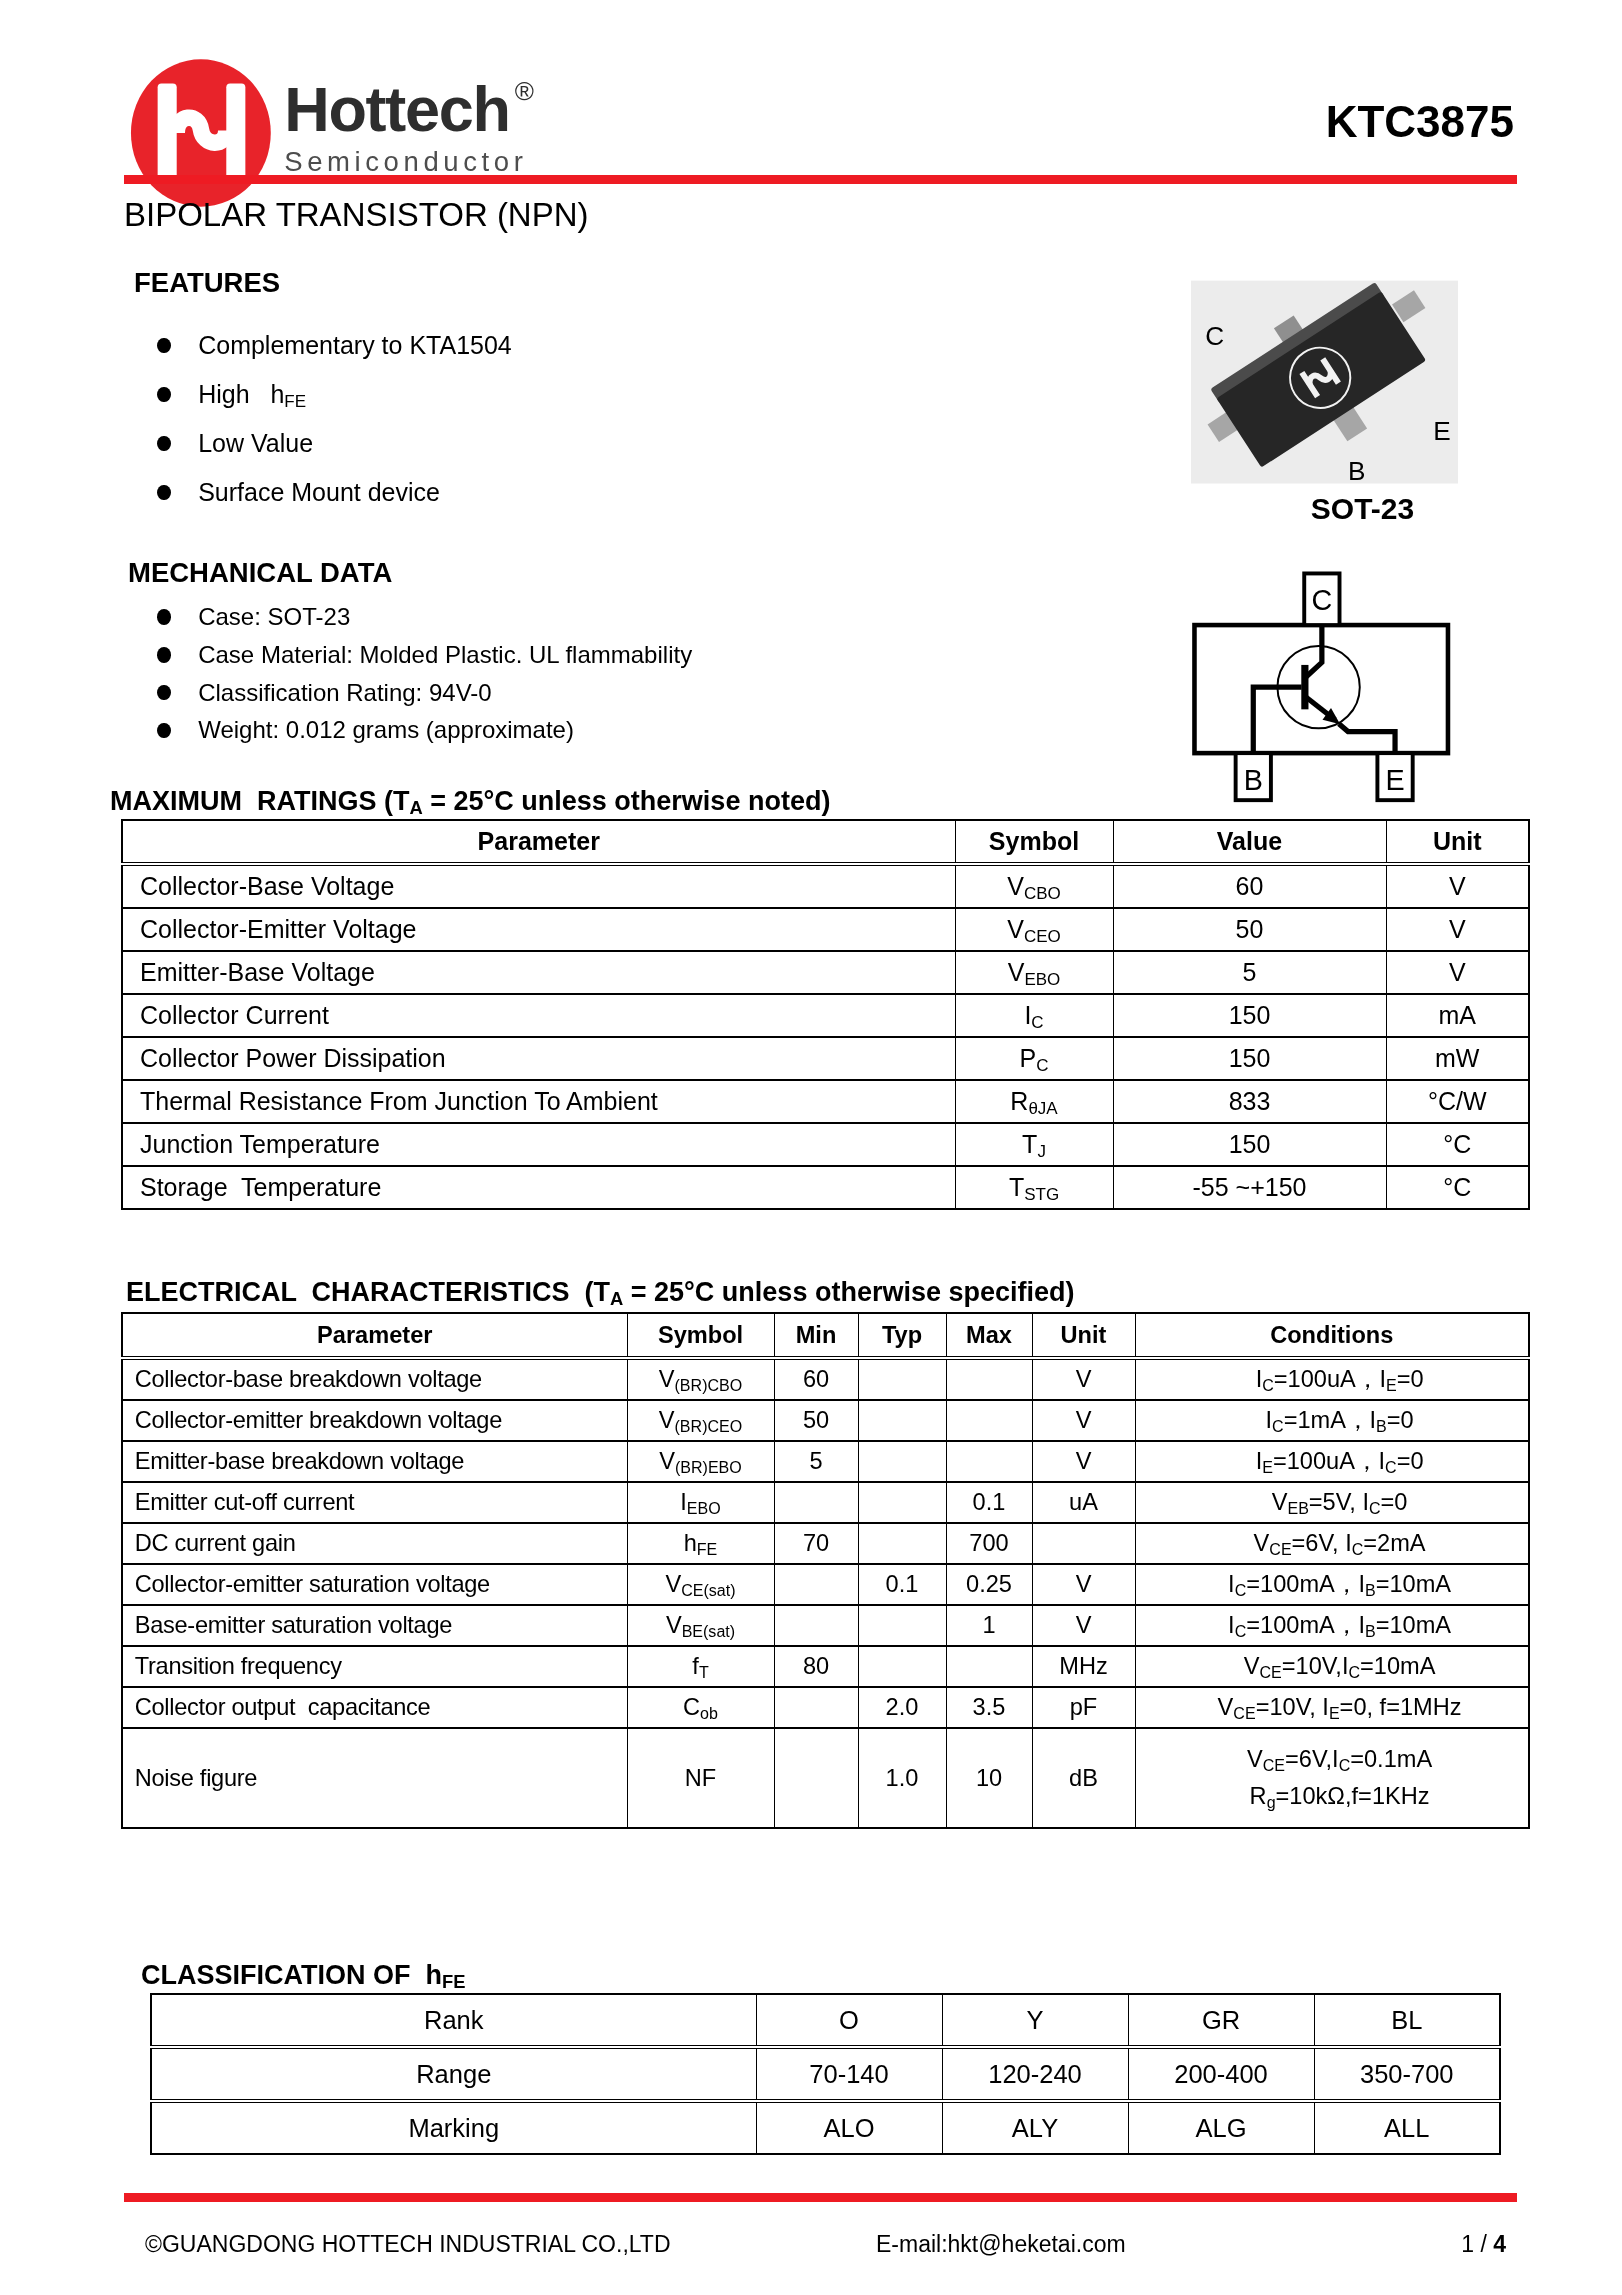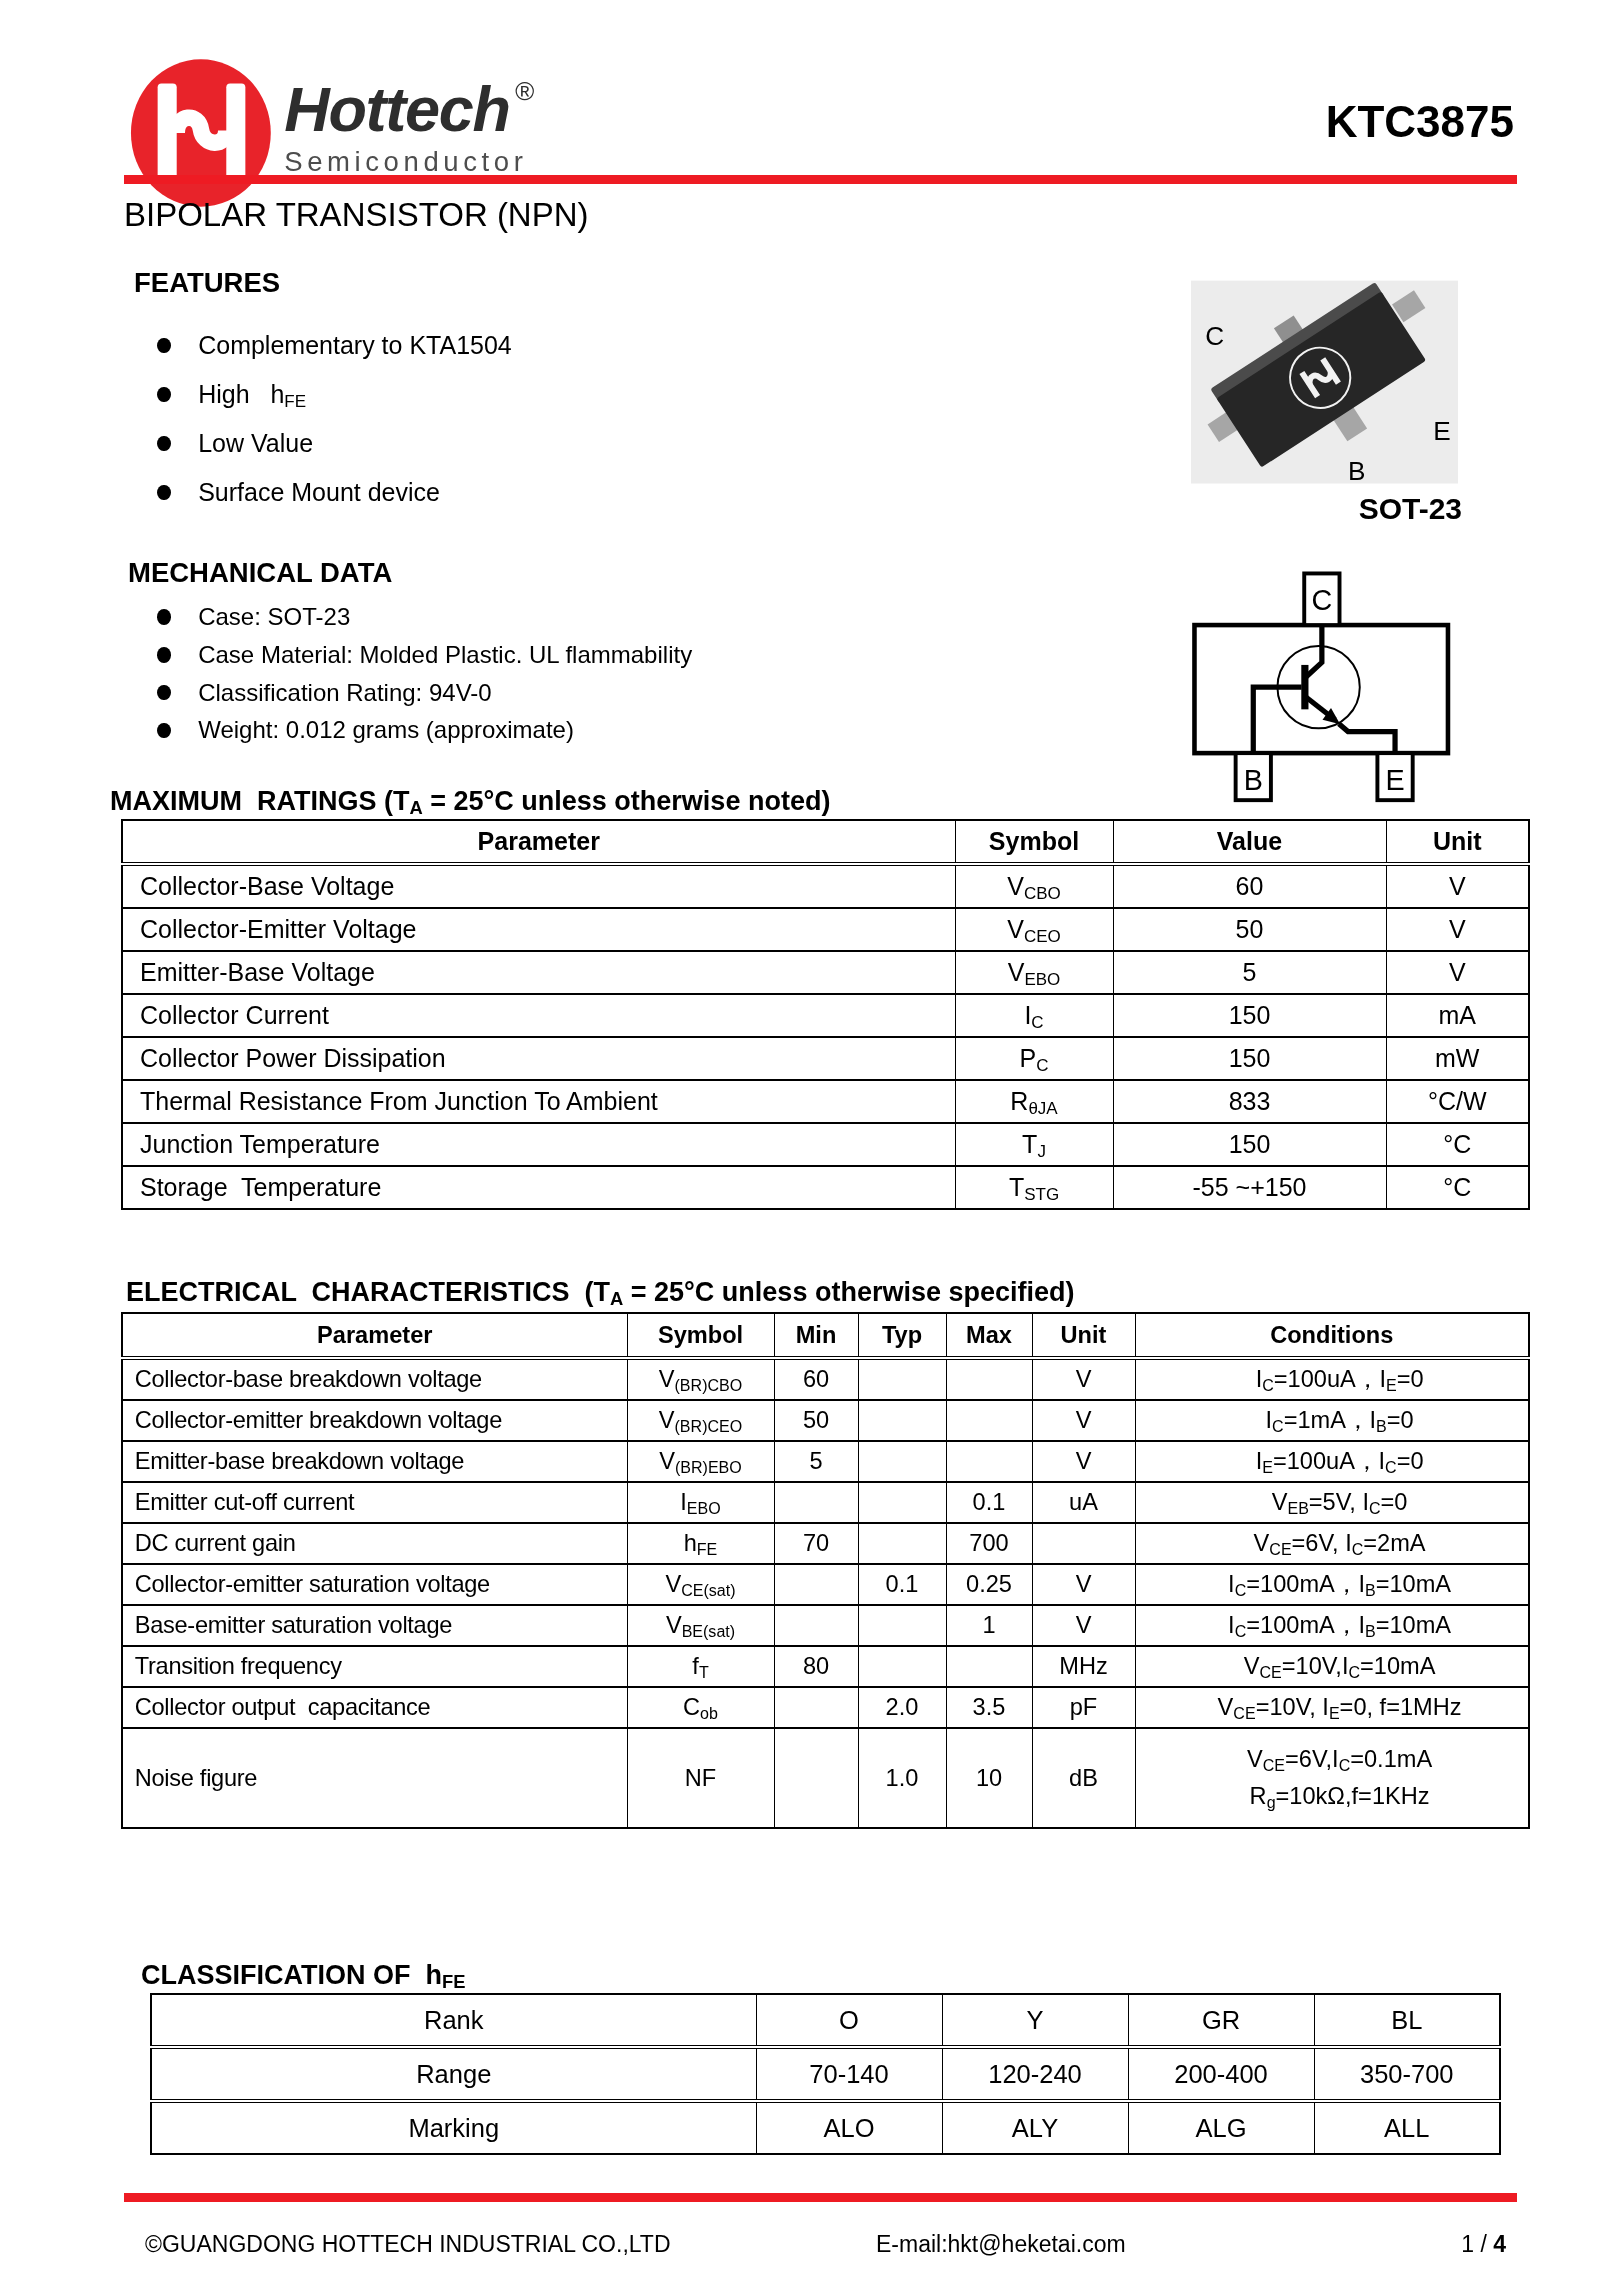--- a/index.html
+++ b/index.html
@@ -2,21 +2,21 @@
 <html style="--accent: #ee1b23; --brand-ink: #2e2e2e; --muted-ink: #4d4d4d;font-size:10.5px"><head>
 <meta charset="utf-8">
 <style>
   html,body{margin:0;padding:0;background:#fff;}
   .page{position:relative;width:1622px;height:2295px;background:#fff;
         font-family:"Liberation Sans",sans-serif;color:#000;overflow:hidden;}
 
   
   .logo-wrap{position:absolute;left:128px;top:58px;display:flex;align-items:flex-start;}
   .brand-block{margin-left:9.2px;padding-top:19.6px;}
-  .brand-line{display:flex;align-items:flex-start;font-style:italic;}
+  .brand-line{display:flex;align-items:flex-start;}
   .brand{font-size:63px;font-weight:bold;color:var(--brand-ink,#2e2e2e);letter-spacing:-1.3px;line-height:1;}
   .reg{font-size:26px;color:var(--brand-ink,#2e2e2e);margin-left:5.2px;line-height:1;}
   .brand-sub{font-size:27.5px;color:var(--muted-ink,#4d4d4d);letter-spacing:4.6px;margin-top:5.2px;}
   .part-number{position:absolute;right:108px;top:97px;font-size:44px;font-weight:bold;}
   .rule{position:absolute;left:124px;width:1393px;height:8.5px;background:var(--accent,#ee1b23);}
   .rule1{top:175px;} .rule2{top:2193px;}
   .doc-title{position:absolute;left:124px;top:196px;font-size:33px;font-weight:400;letter-spacing:0;}
 
   
   .sec-heading{position:absolute;font-size:27.5px;font-weight:bold;white-space:pre;}
@@ -28,21 +28,21 @@
   .blist li{display:flex;align-items:center;}
   .features-list li{margin-bottom:20px;}
   .mech-list li{margin-bottom:9.8px;}
   .dot{width:13.7px;height:15.7px;background:#000;border-radius:50%;flex:0 0 auto;margin-right:27.5px;}
   .feat-text{font-size:25px;white-space:pre;}
   .mech-text{font-size:24px;white-space:pre;}
   sub{font-size:.68em;line-height:0;vertical-align:-0.22em;}
 
   
   .pkg-fig{position:absolute;left:1187px;top:278px;}
-  .pkg-label{position:absolute;left:1187px;top:492px;width:275px;text-align:right;
+  .pkg-label{position:absolute;left:1225px;top:492px;width:275px;text-align:center;
              font-size:30px;font-weight:bold;}
   .pinout-fig{position:absolute;left:1183px;top:563px;}
 
   
   .max-heading{left:110px;top:786px;font-size:27px;}
   .elec-heading{left:126px;top:1277px;font-size:27px;}
   .class-heading{left:141px;top:1960px;font-size:27px;}
 
   
   table{border-collapse:collapse;table-layout:fixed;}

